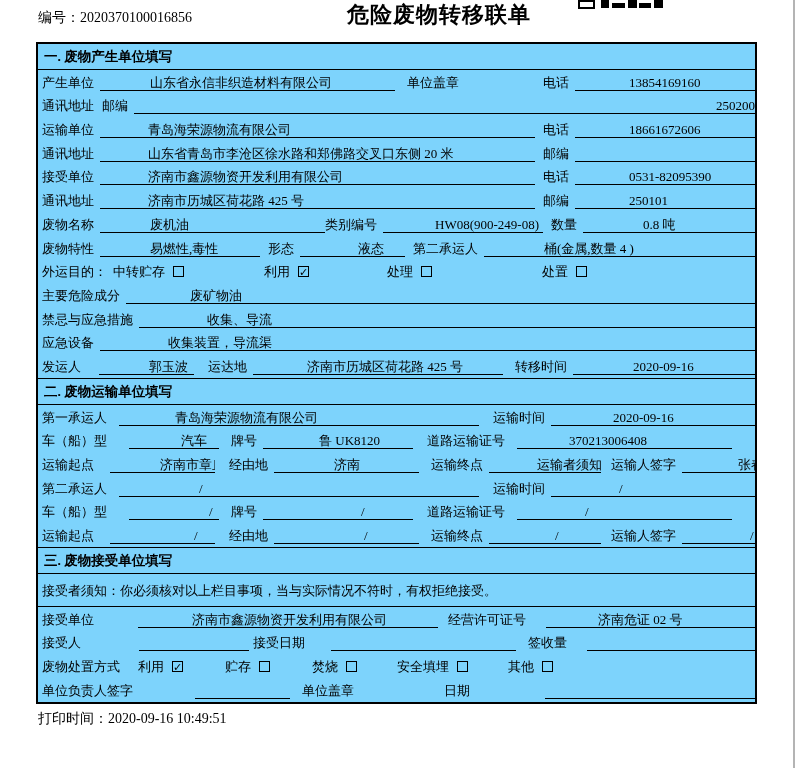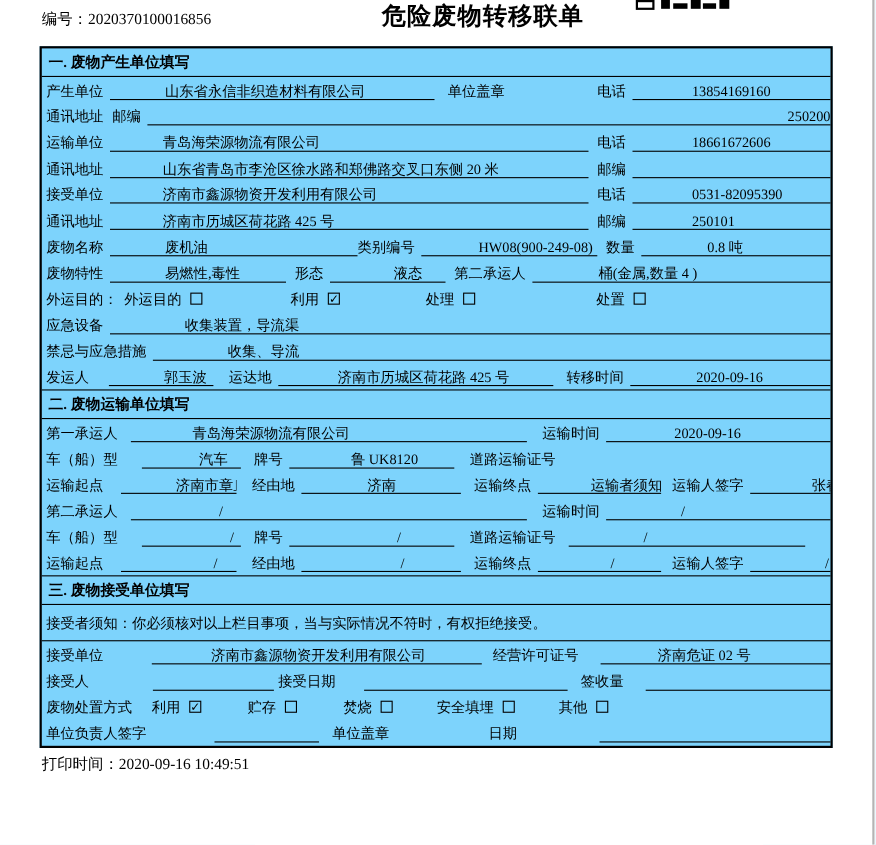--- a/index.html
+++ b/index.html
@@ -138,39 +138,45 @@
       <span class="fld" style="width: 105px;">
         <span class="val" style="padding-left: 14px;">液态</span>
       </span>
       <span class="lab" style="margin-left: 8px;">第二承运人</span>
       <span class="fld grow">
         <span class="val" style="padding-left: 16px;">桶(金属,数量 4 )</span>
       </span>
     </div>
     <div class="row">
       <span class="lab">外运目的：</span>
-      <span class="lab">外运目的</span>
+      <span class="lab">中转贮存</span>
       <span class="cb" style="margin-left: 8px;"></span>
       <span class="lab" style="margin-left: 80px;">利用</span>
       <span class="cb" style="margin-left: 8px;">✓</span>
       <span class="lab" style="margin-left: 78px;">处理</span>
       <span class="cb" style="margin-left: 8px;"></span>
       <span class="lab" style="margin-left: 110px;">处置</span>
       <span class="cb" style="margin-left: 8px;"></span>
     </div>
     <div class="row">
+      <span class="lab">主要危险成分</span>
+      <span class="fld grow">
+        <span class="val" style="padding-left: 20px;">废矿物油</span>
+      </span>
+    </div>
+    <div class="row">
+      <span class="lab">禁忌与应急措施</span>
+      <span class="fld grow">
+        <span class="val" style="padding-left: 24px;">收集、导流</span>
+      </span>
+    </div>
+    <div class="row">
       <span class="lab">应急设备</span>
       <span class="fld grow">
         <span class="val" style="padding-left: 24px;">收集装置，导流渠</span>
-      </span>
-    </div>
-    <div class="row">
-      <span class="lab">禁忌与应急措施</span>
-      <span class="fld grow">
-        <span class="val" style="padding-left: 24px;">收集、导流</span>
       </span>
     </div>
     <div class="row">
       <span class="lab">发运人</span>
       <span class="fld ctr" style="margin-left: 18px; width: 95px;">
         <span class="val">郭玉波</span>
       </span>
       <span class="lab" style="margin-left: 14px;">运达地</span>
       <span class="fld" style="width: 250px;">
         <span class="val" style="padding-left: 10px;">济南市历城区荷花路 425 号</span>
@@ -194,20 +200,23 @@
     <div class="row">
       <span class="lab">车（船）型</span>
       <span class="fld" style="margin-left: 22px; width: 90px;">
         <span class="val" style="padding-left: 8px;">汽车</span>
       </span>
       <span class="lab" style="margin-left: 12px;">牌号</span>
       <span class="fld" style="width: 150px;">
         <span class="val" style="padding-left: 12px;">鲁 UK8120</span>
       </span>
       <span class="lab" style="margin-left: 14px;">道路运输证号</span>
+      <span class="fld" style="margin-left: 12px; width: 215px;">
+        <span class="val" style="padding-left: 8px;">370213006408</span>
+      </span>
     </div>
     <div class="row">
       <span class="lab">运输起点</span>
       <span class="fld" style="margin-left: 16px; width: 105px;">
         <span class="val" style="padding-left: 6px;">济南市章丘区</span>
       </span>
       <span class="lab" style="margin-left: 14px;">经由地</span>
       <span class="fld" style="width: 145px;">
         <span class="val" style="padding-left: 16px;">济南</span>
       </span>

